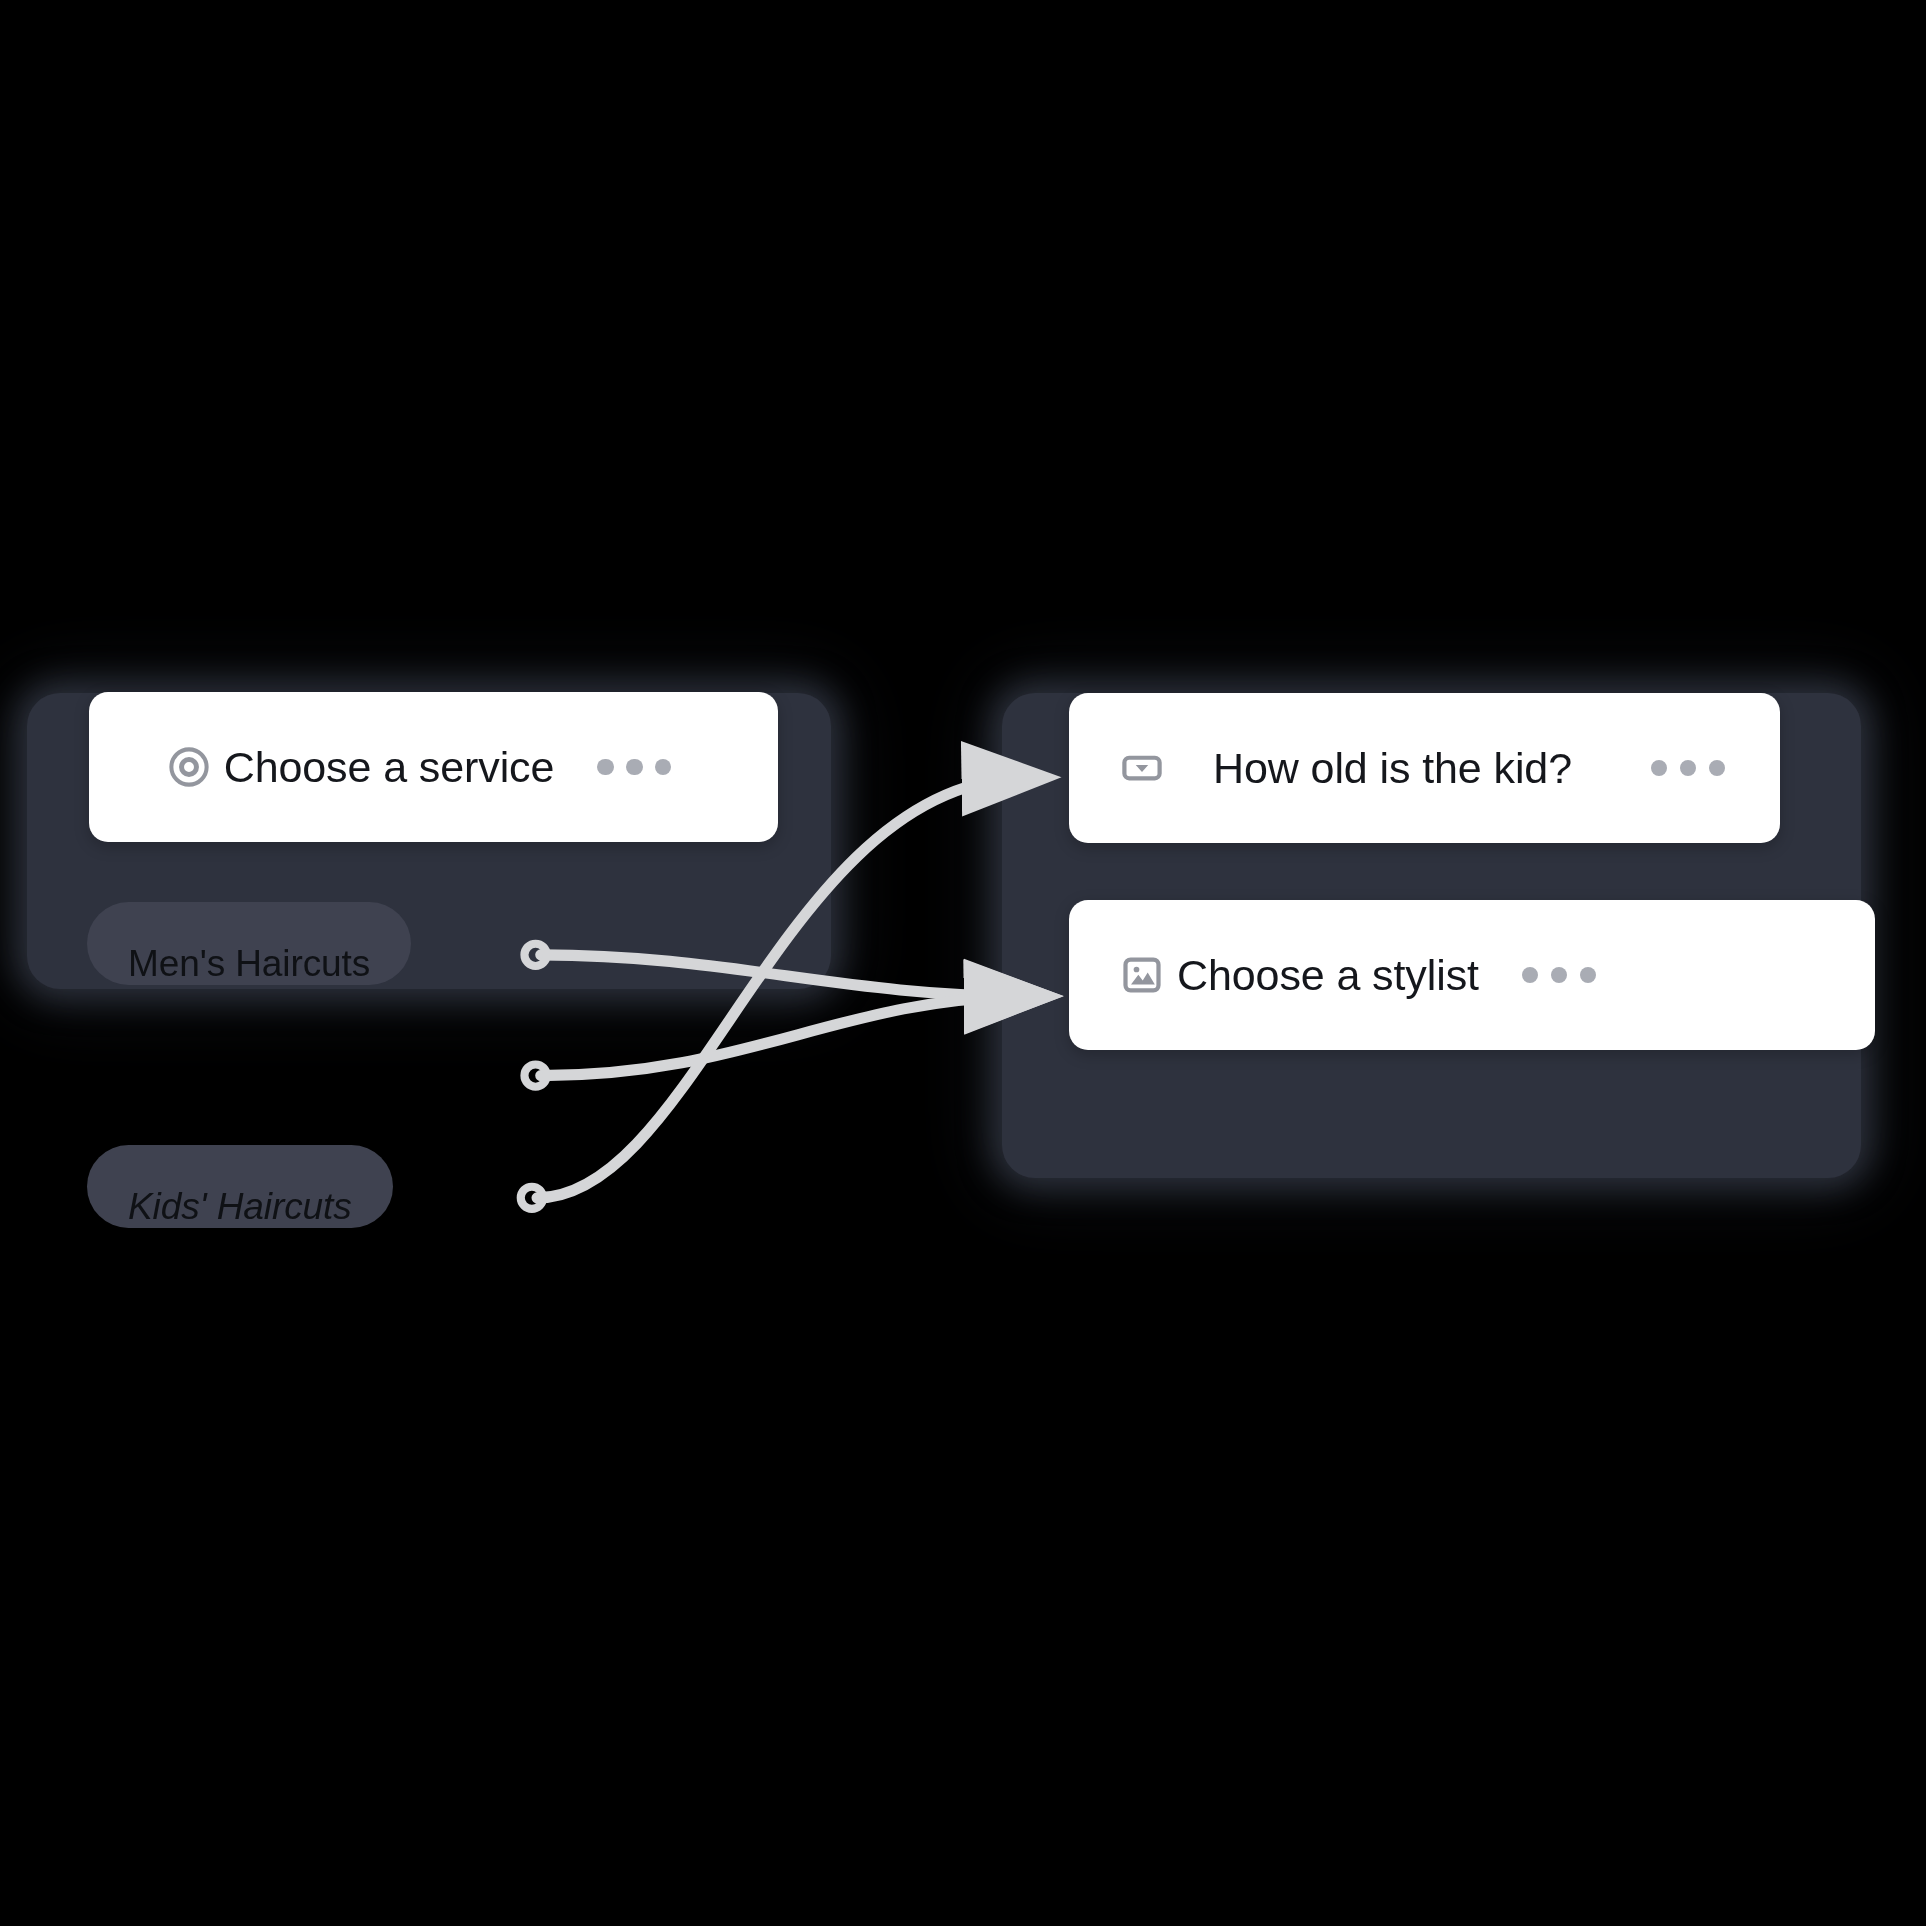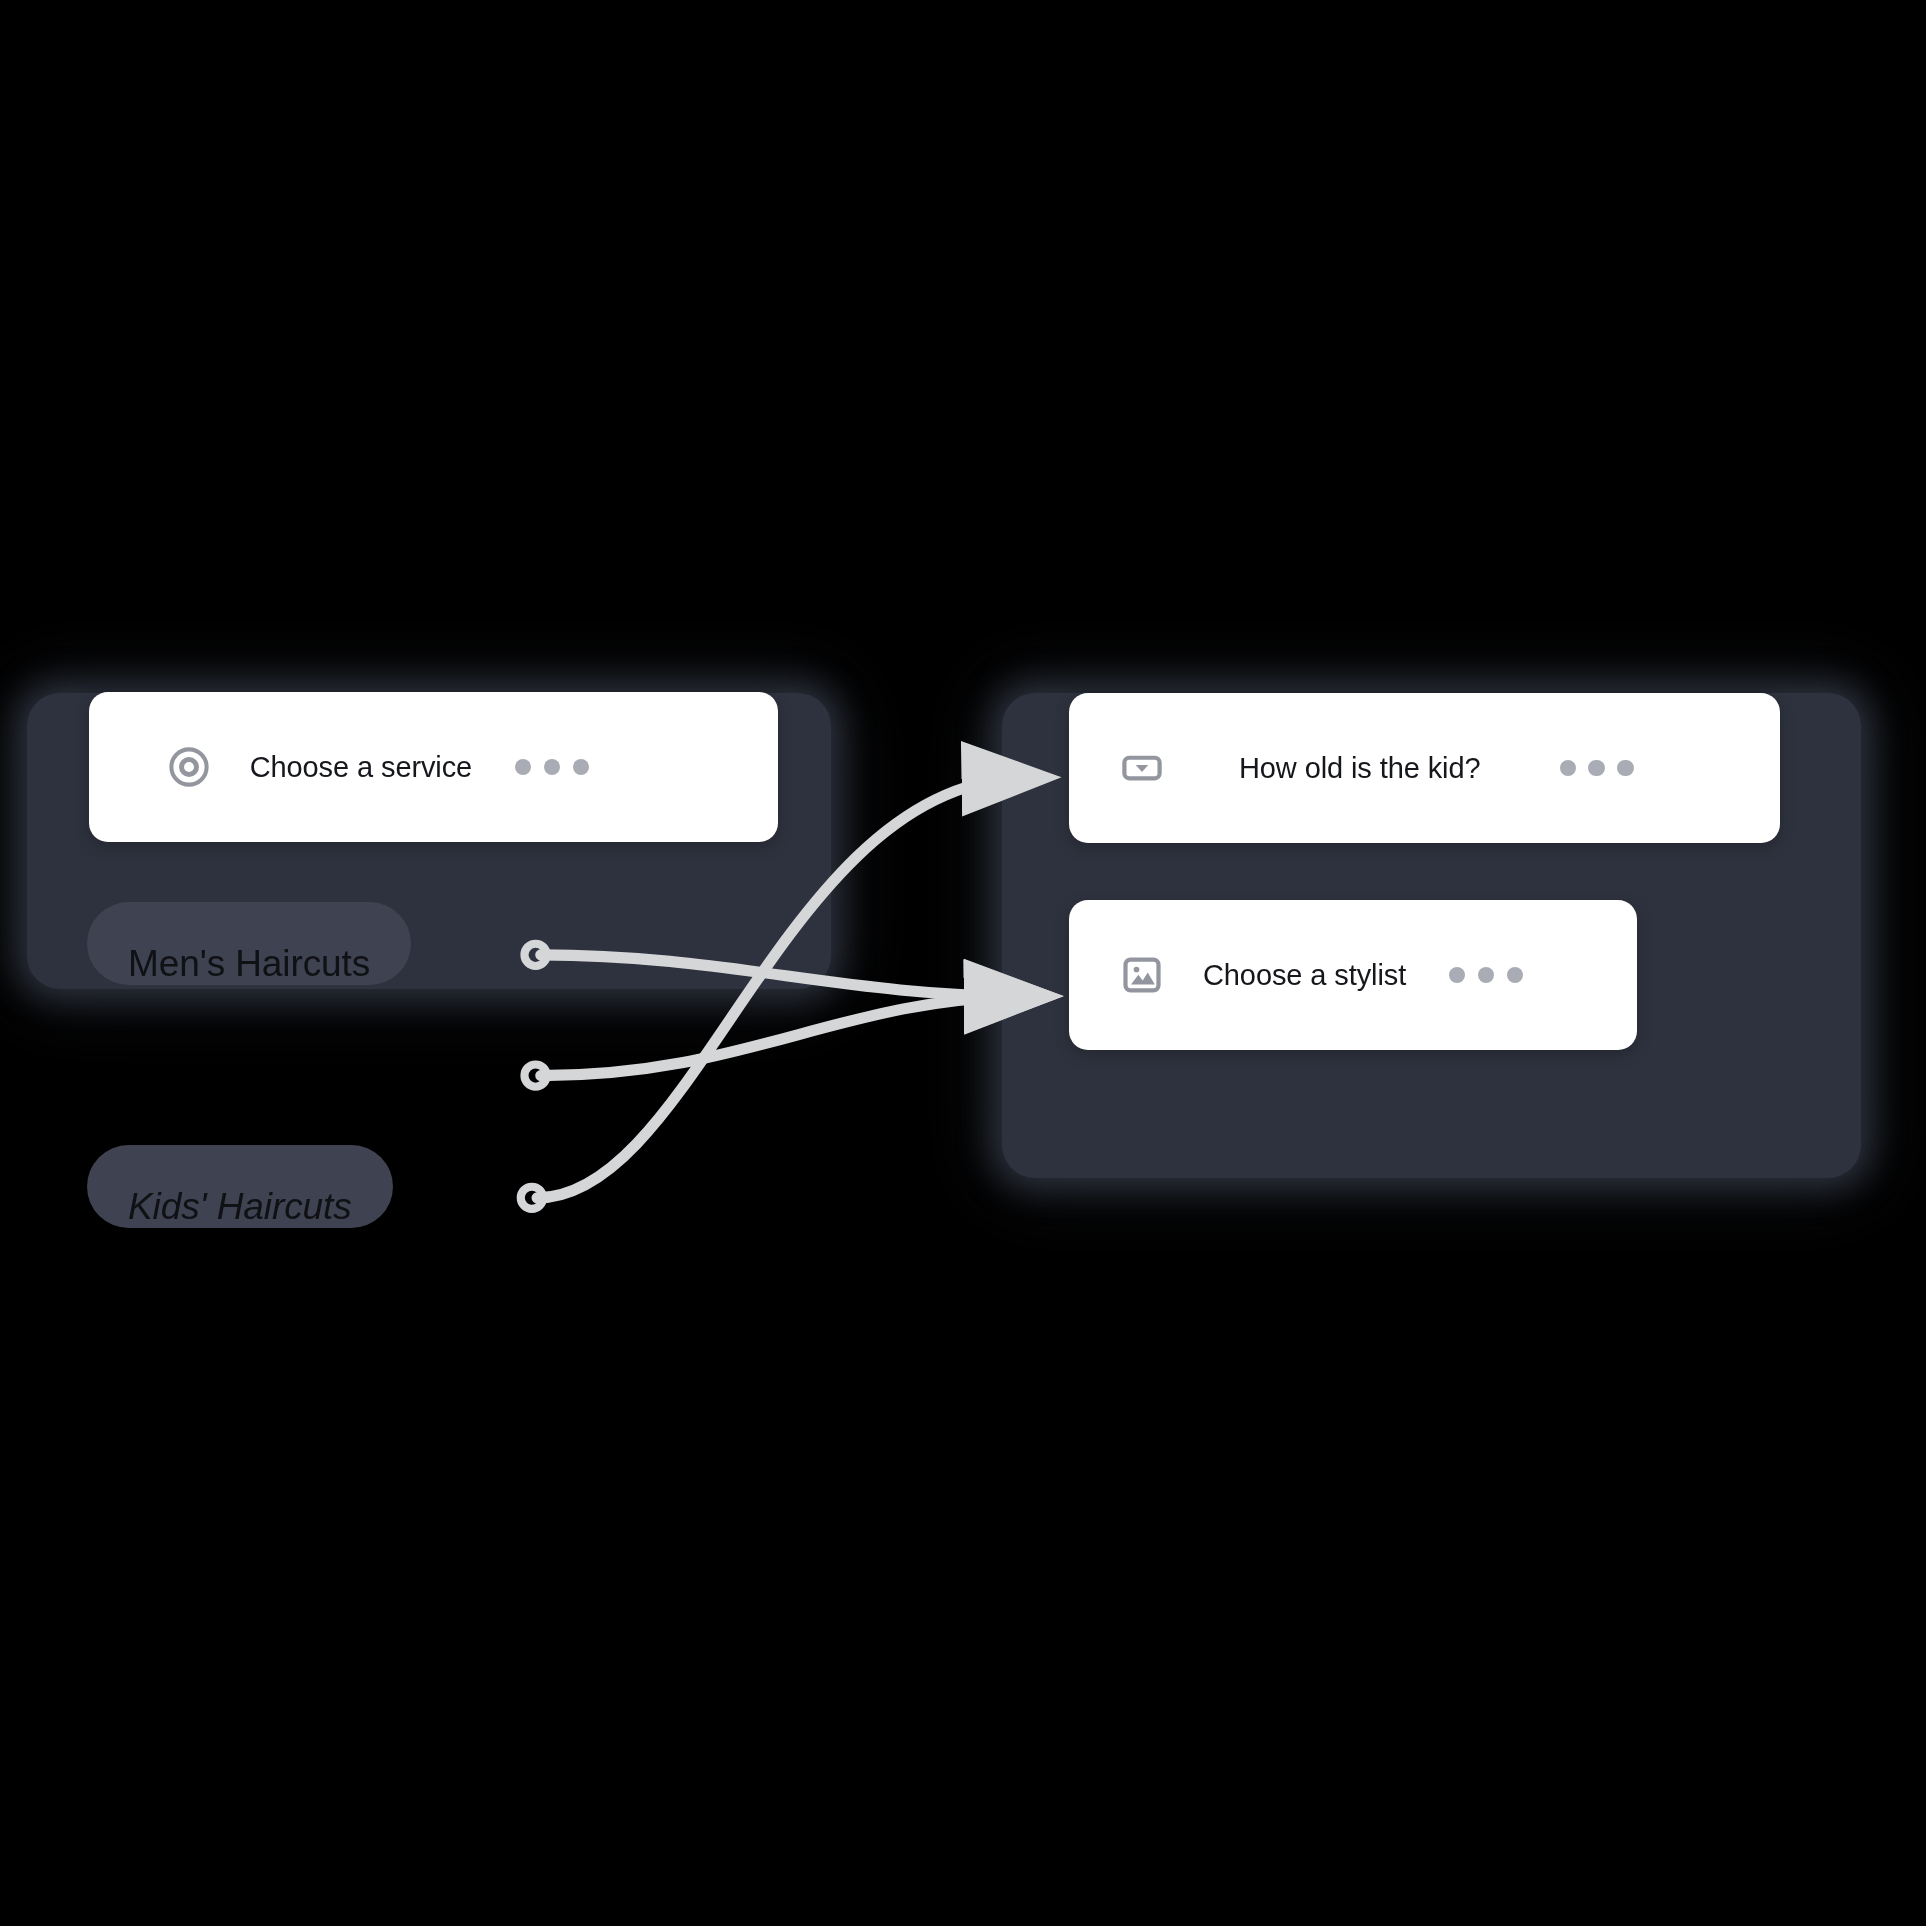--- a/index.html
+++ b/index.html
@@ -78,40 +78,40 @@
     left: 67px;
     top: 0px;
     width: 711px;
     height: 150px;
     gap: 36px;
   }
 
   .card-right-2 {
     left: 67px;
     top: 207px;
-    width: 568px;
+    width: 806px;
     height: 150px;
   }
 
   .card-icon {
     flex: 0 0 auto;
     margin-left: 77px;
     width: 46px;
     height: 46px;
     display: flex;
     align-items: center;
     justify-content: center;
   }
   .card-right-1 .card-icon,
   .card-right-2 .card-icon { margin-left: 50px; }
 
   .card-title {
     flex: 0 1 auto;
-    margin-left: 38px;
-    font-size: 29px;
+    margin-left: 12px;
+    font-size: 43px;
     font-weight: 400;
     color: #15171c;
     letter-spacing: -0.1px;
     white-space: nowrap;
   }
 
   .card-menu {
     flex: 0 0 auto;
     display: flex;
     align-items: center;

